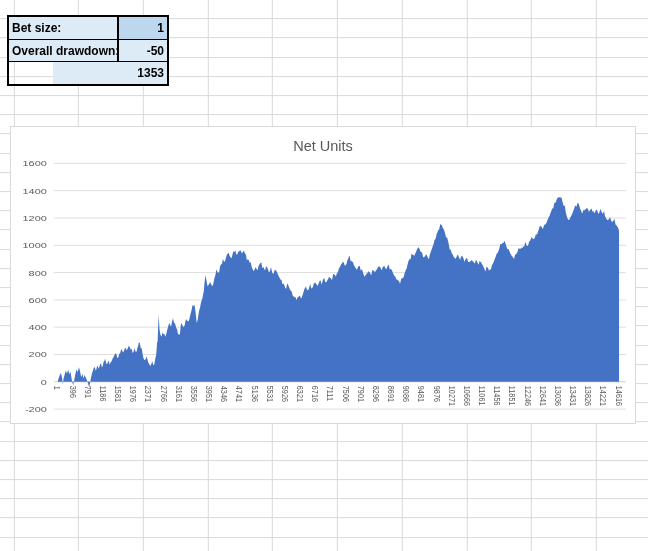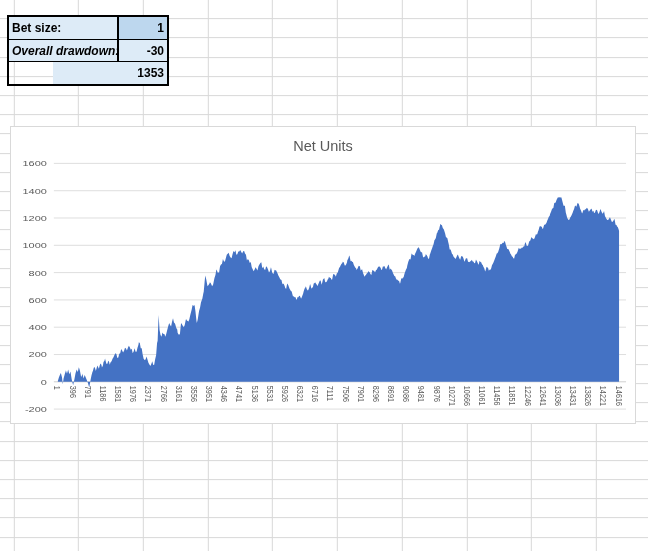--- a/index.html
+++ b/index.html
@@ -38,22 +38,22 @@
 </head>
 <body>
 
 <div class="stats">
   <div id="stats-rows" style="display: flex; flex-direction: column; height: 100%;">
       <div class="row">
         <div class="cell lbl" style="background: rgb(221, 235, 247);">Bet size:</div>
         <div class="cell val" style="background: rgb(189, 215, 238);">1</div>
       </div>
       <div class="row">
-        <div class="cell lbl" style="background: rgb(221, 235, 247); font-style: italic;">Overall drawdown:</div>
-        <div class="cell val" style="background: rgb(221, 235, 247);">-30</div>
+        <div class="cell lbl" style="background: rgb(221, 235, 247);">Overall drawdown:</div>
+        <div class="cell val" style="background: rgb(221, 235, 247);">-50</div>
       </div>
       <div class="row">
         <div class="cell val" style="background: rgb(221, 235, 247); margin-left: 44px;">1353</div>
       </div>
     </div>
 </div>
 
 <div class="chartbox">
   <div class="chart-title">Net Units</div>
   <svg viewBox="10 126 626 406" preserveAspectRatio="none">

